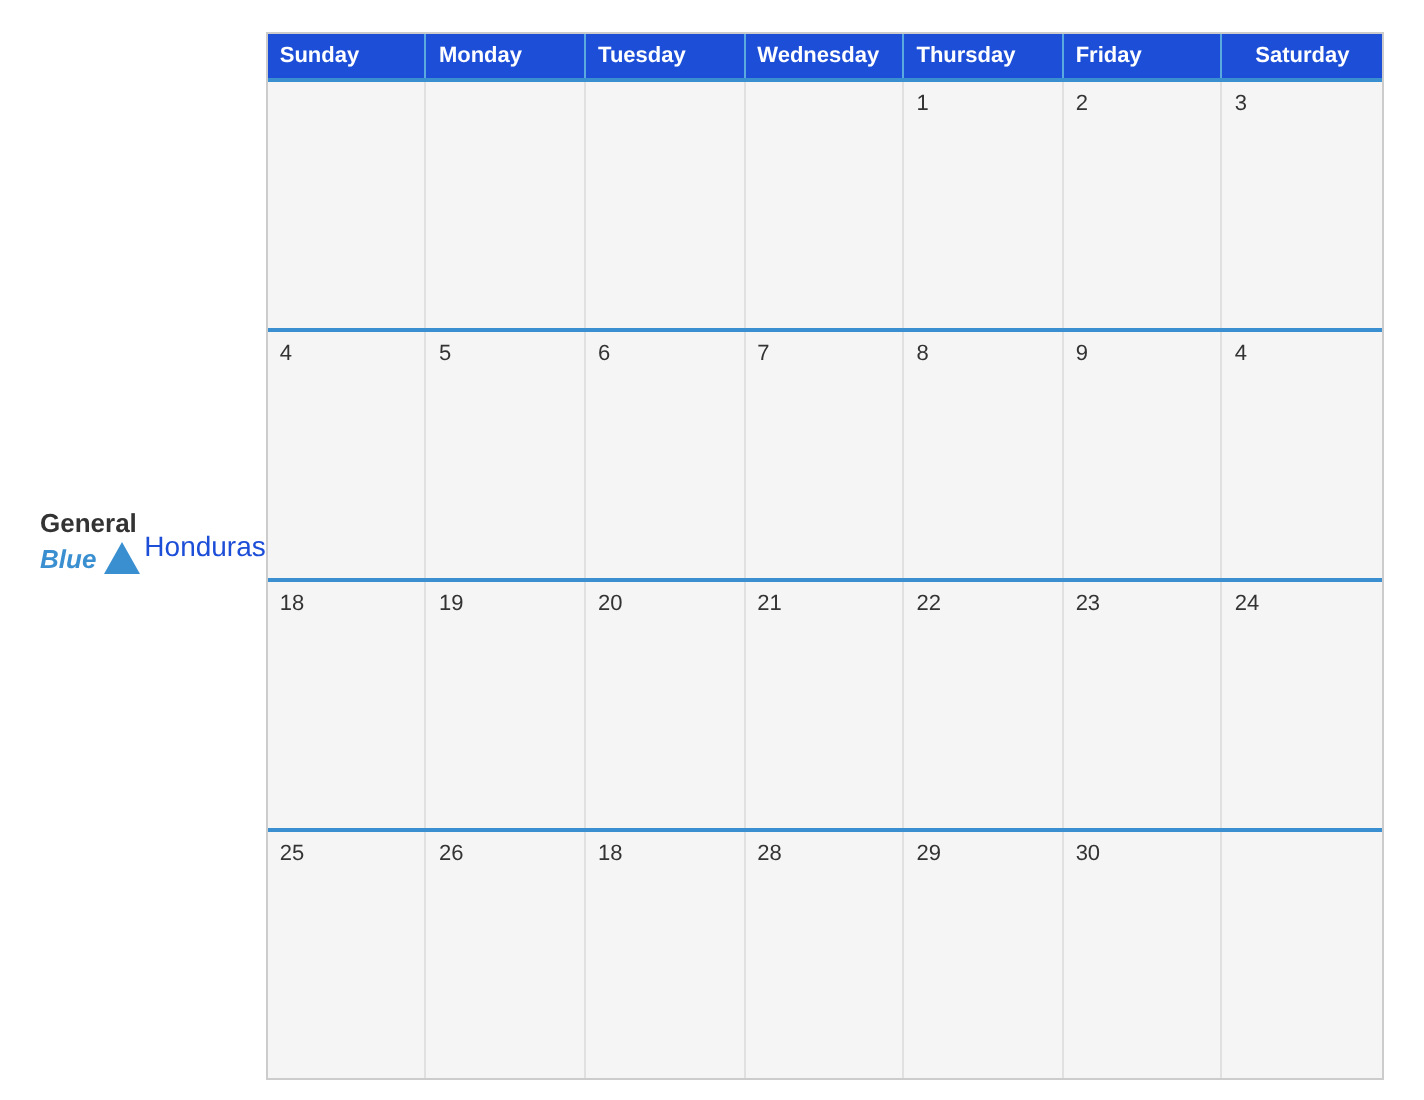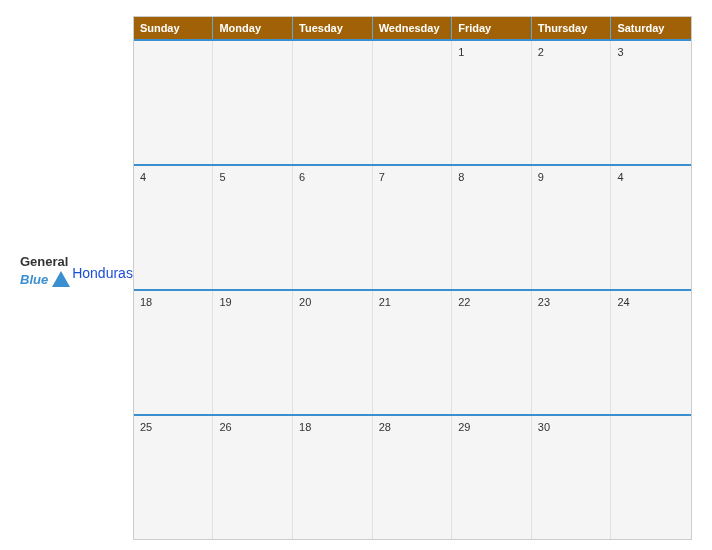--- a/index.html
+++ b/index.html
@@ -57,31 +57,32 @@
     
     .calendar {
       flex: 1;
       display: flex;
       flex-direction: column;
       border: 1px solid #ccc;
     }
     .cal-header {
       display: grid;
       grid-template-columns: repeat(7, 1fr);
-      background: #a16207;
+      background: #1d4ed8;
     }
     .cal-header-cell {
       padding: 5px 6px;
       color: #fff;
       font-size: 11px;
       font-weight: bold;
       border-right: 1px solid #5aaae0;
     }
     .cal-header-cell:last-child {
       border-right: none;
+      text-align: center;
     }
     .cal-body {
       flex: 1;
       display: flex;
       flex-direction: column;
     }
     .cal-week {
       display: grid;
       grid-template-columns: repeat(7, 1fr);
       flex: 1;
@@ -136,22 +137,22 @@
     <div class="country">Honduras</div>
   </div>
 
   <div class="calendar">
 
     <div class="cal-header">
       <div class="cal-header-cell">Sunday</div>
       <div class="cal-header-cell">Monday</div>
       <div class="cal-header-cell">Tuesday</div>
       <div class="cal-header-cell">Wednesday</div>
+      <div class="cal-header-cell">Thursday</div>
       <div class="cal-header-cell">Friday</div>
-      <div class="cal-header-cell">Thursday</div>
       <div class="cal-header-cell">Saturday</div>
     </div>
 
     <div class="cal-body">
 
       <div class="cal-week">
         <div class="cal-cell empty"></div>
         <div class="cal-cell empty"></div>
         <div class="cal-cell empty"></div>
         <div class="cal-cell empty"></div>

